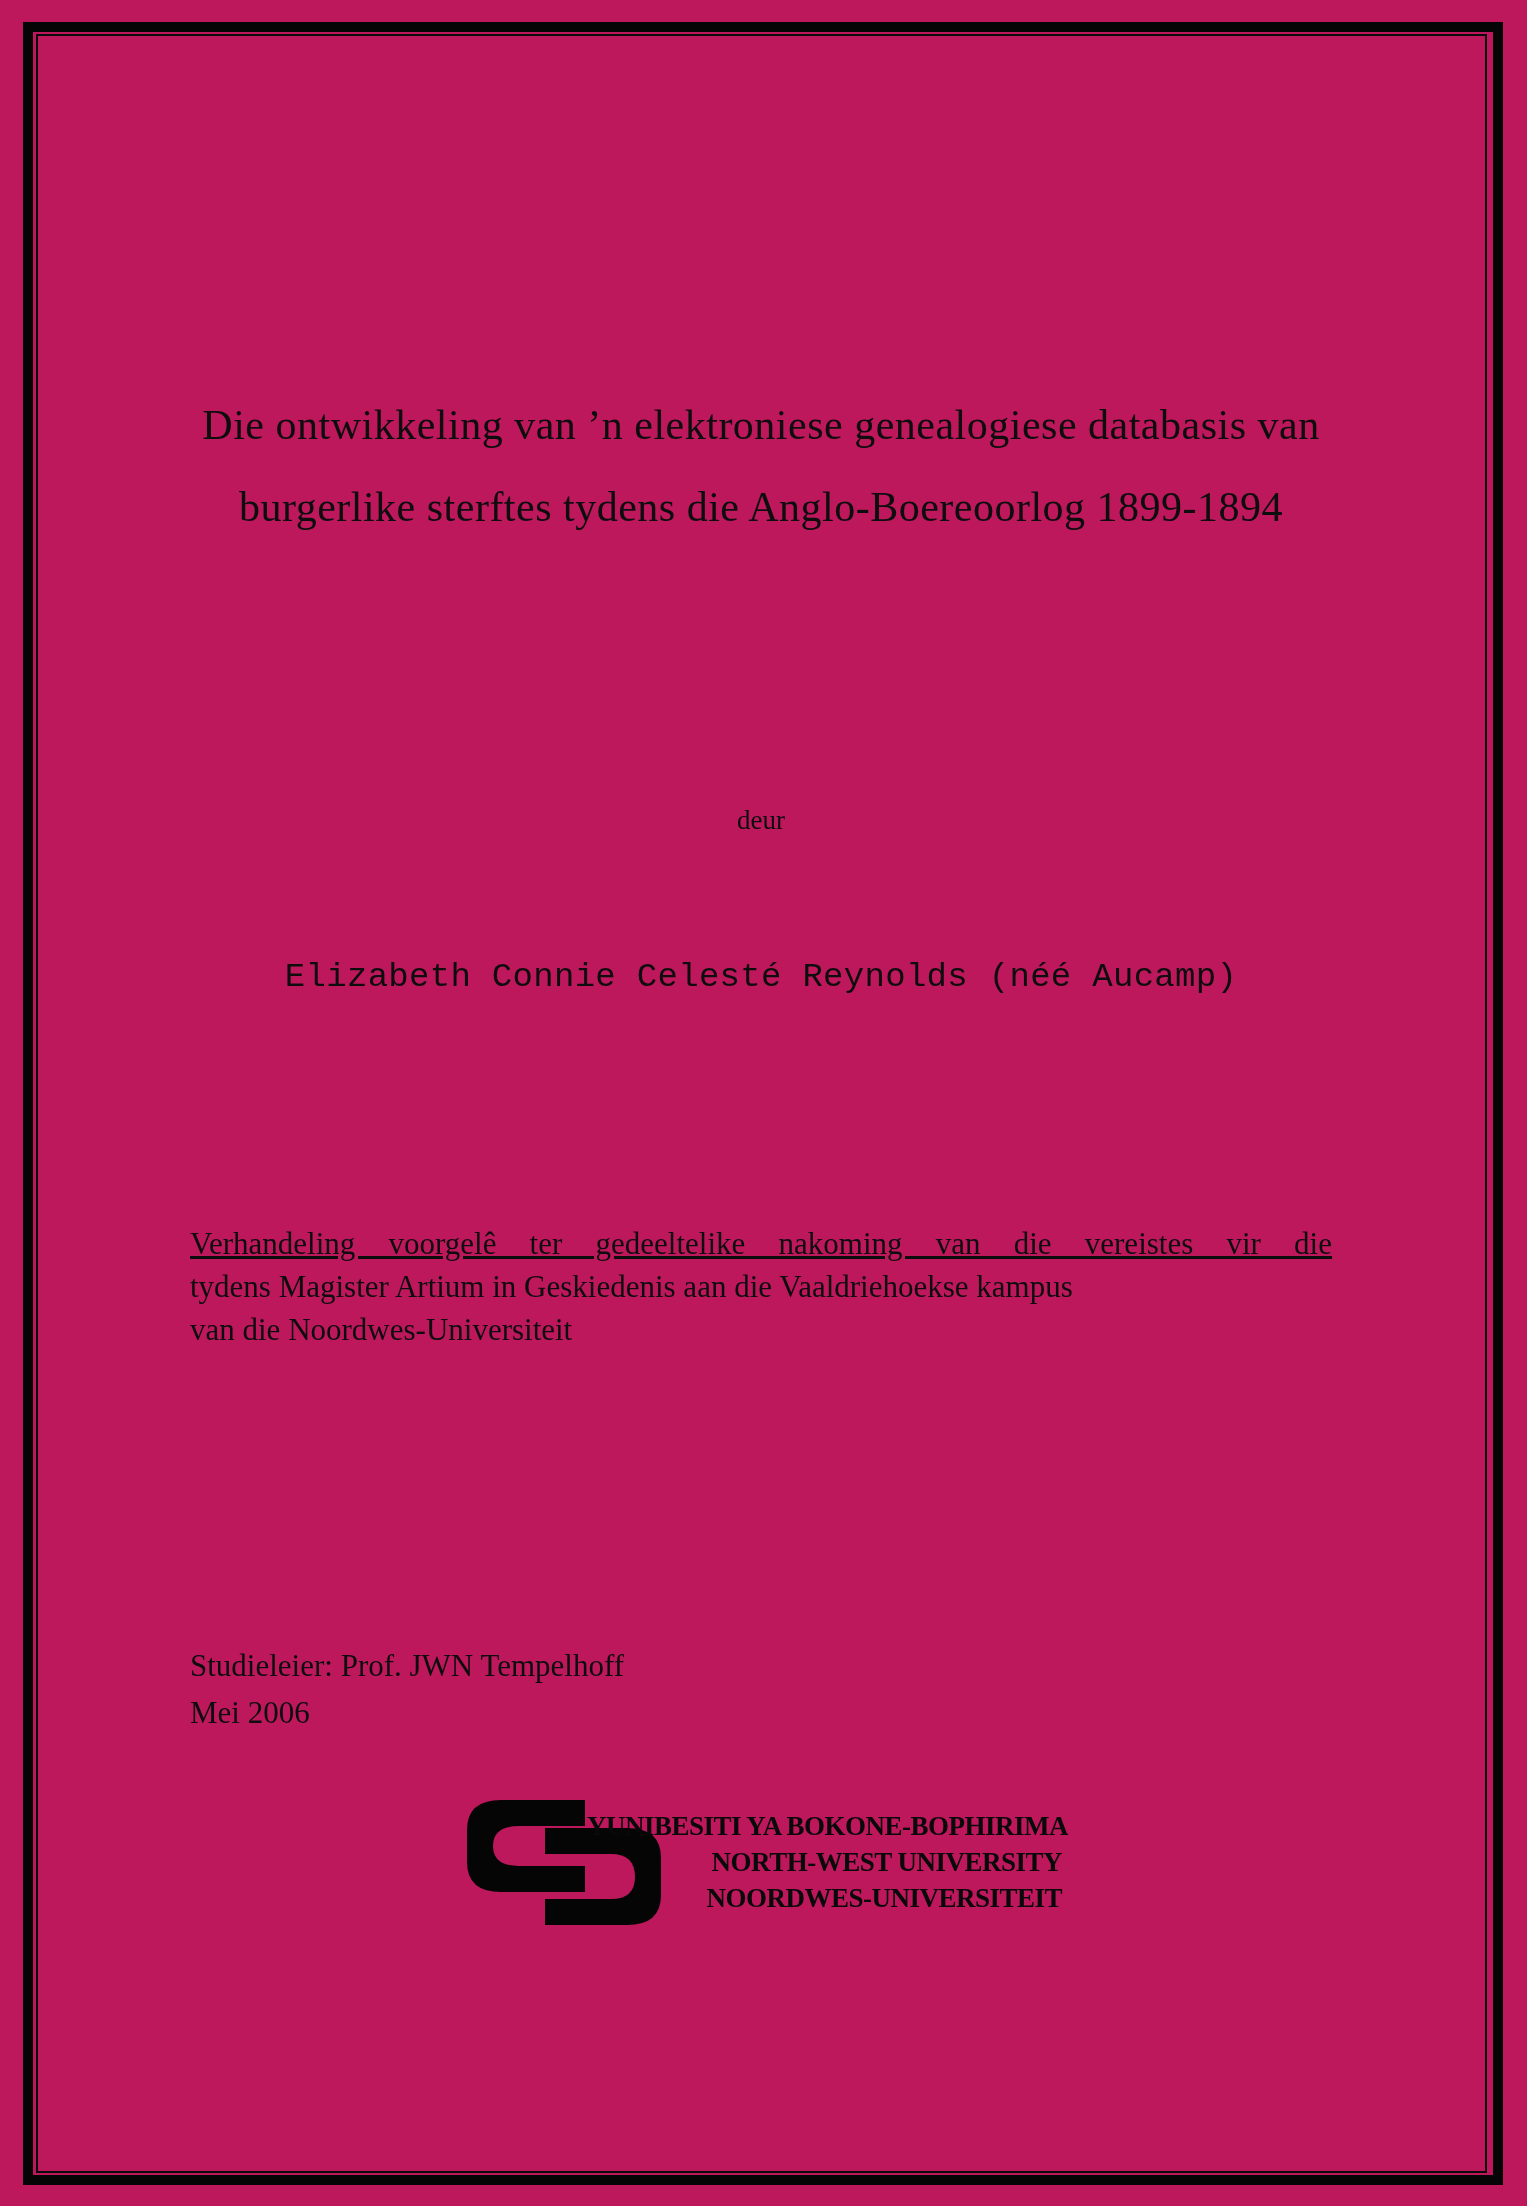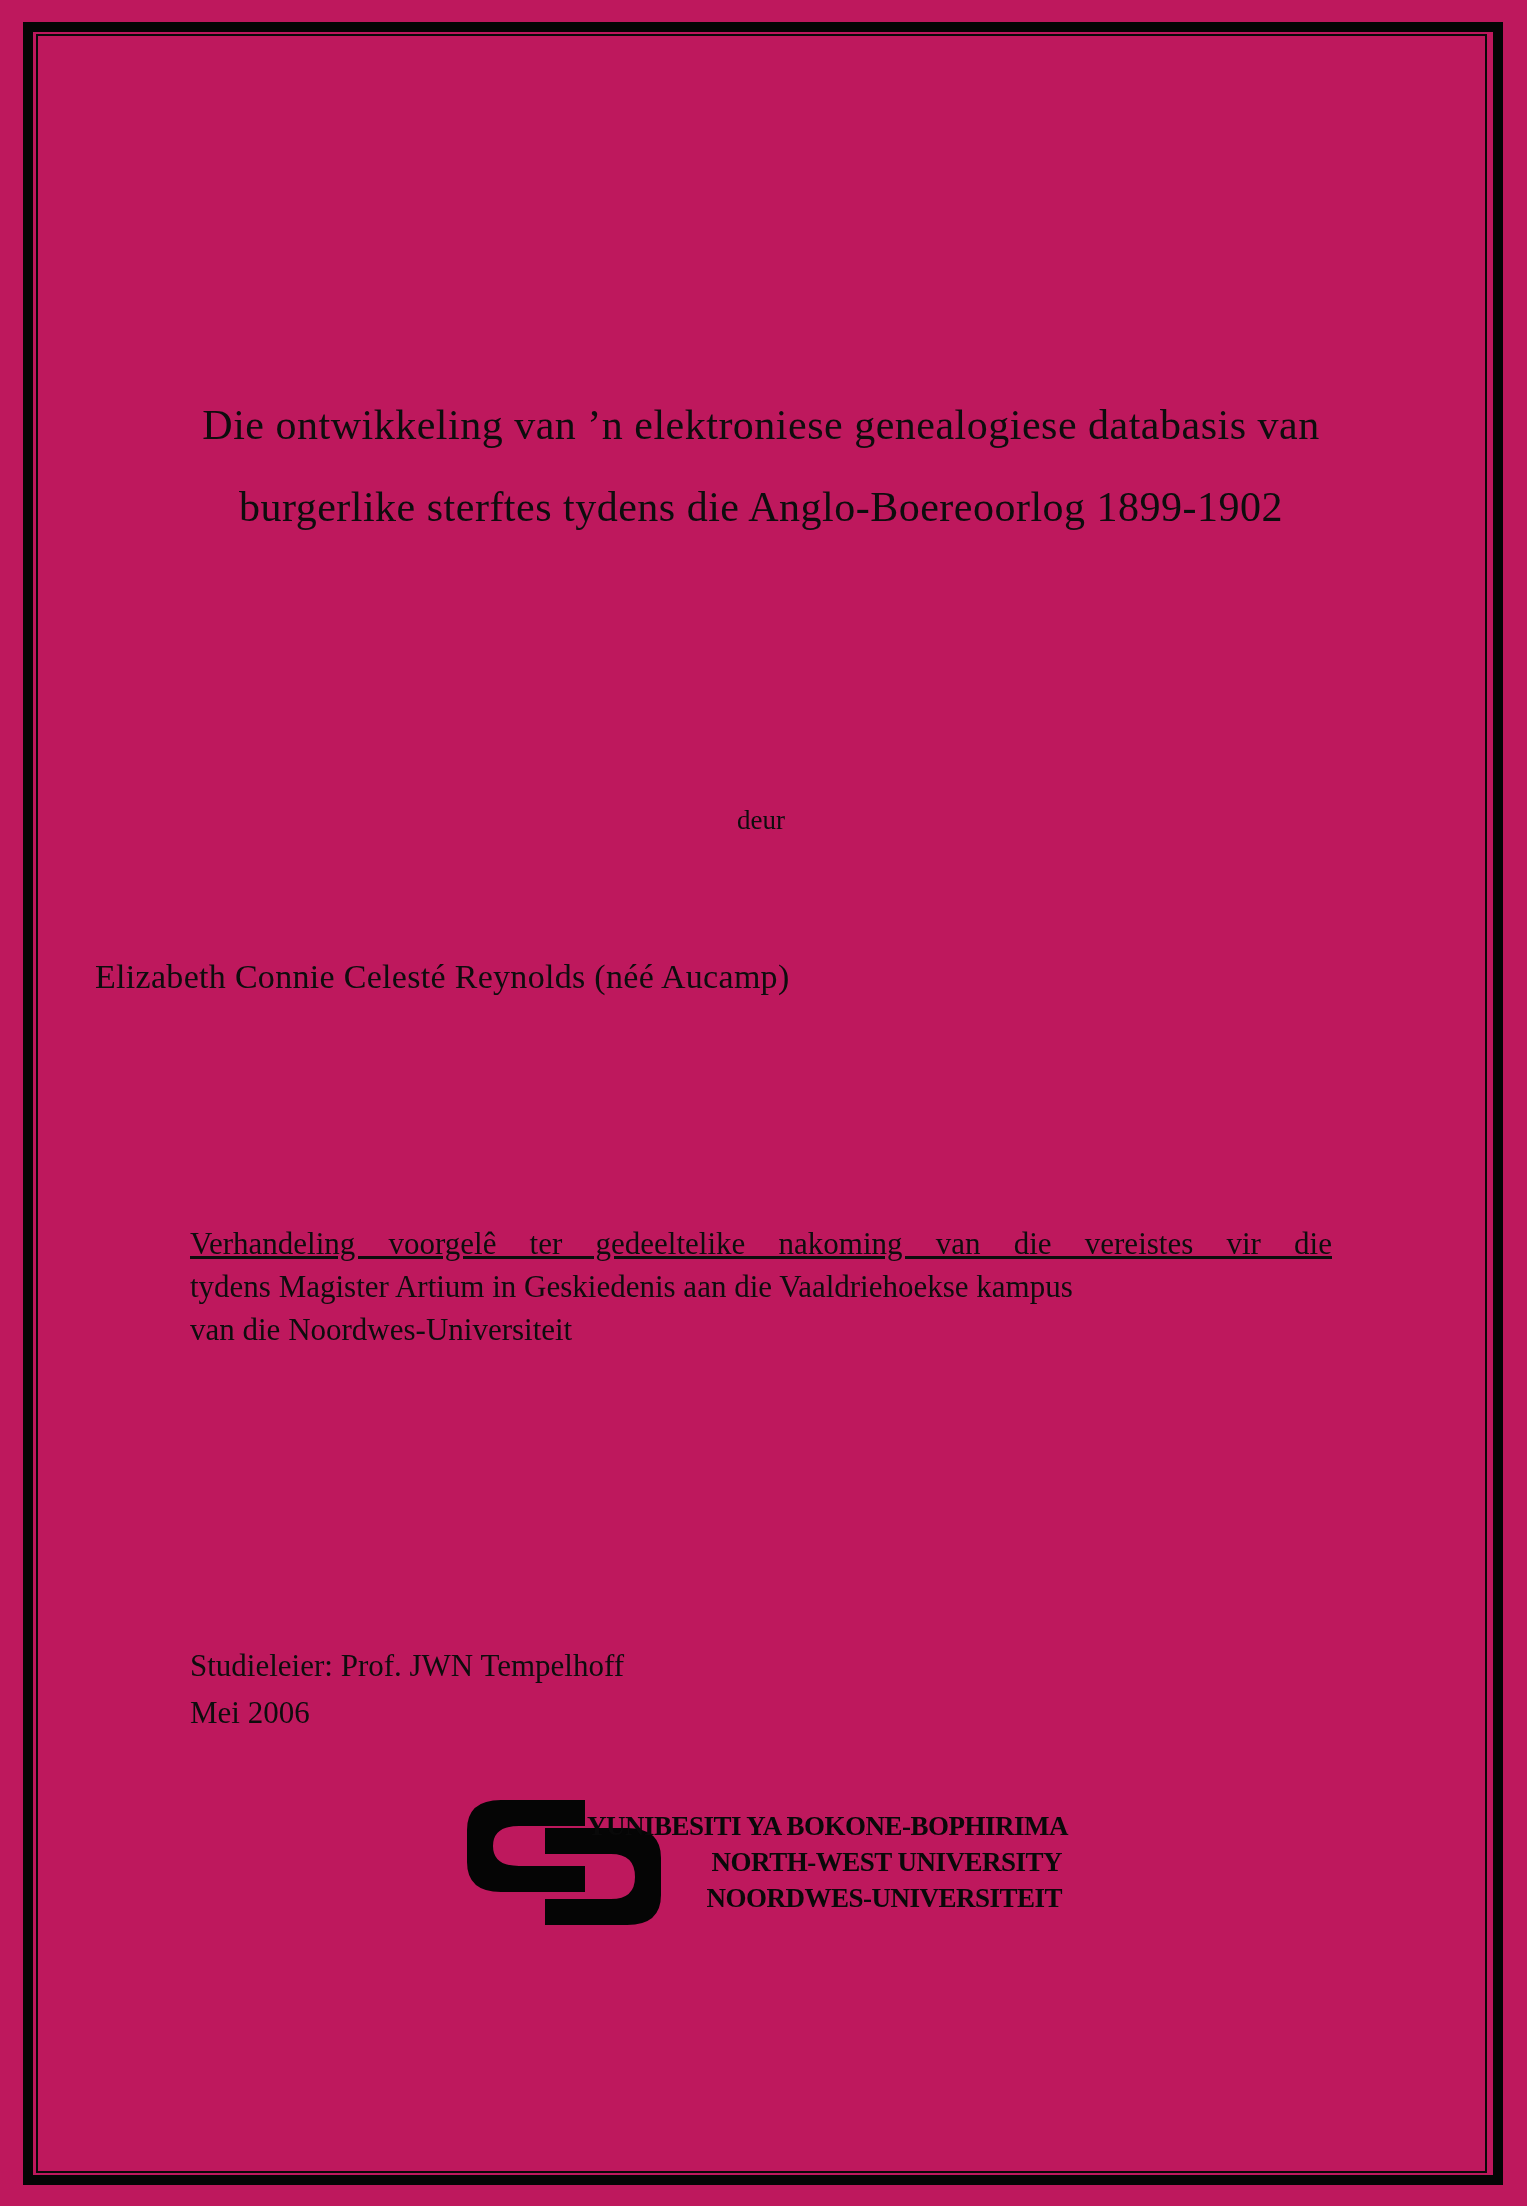--- a/index.html
+++ b/index.html
@@ -52,23 +52,25 @@
     width: 1332px;
     text-align: center;
     font-size: 27px;
     line-height: 40px;
   }
   .author {
     position: absolute;
     left: 95px;
     top: 955px;
     width: 1332px;
+    text-align: center;
     font-size: 34px;
     line-height: 44px;
     letter-spacing: 0.3px;
+    font-family: Liberation Mono, monospace;
   }
   .degree-statement {
     position: absolute;
     left: 190px;
     top: 1222px;
     width: 1142px;
     font-size: 31px;
     line-height: 43px;
   }
   .degree-statement .justified {
@@ -119,21 +121,21 @@
 </head>
 <body>
 
 <div class="page">
 
   <div class="frame-outer"></div>
   <div class="frame-inner"></div>
 
   <div class="thesis-title">
     <span class="line">Die ontwikkeling van ’n elektroniese genealogiese databasis van</span>
-    <span class="line">burgerlike sterftes tydens die Anglo-Boereoorlog 1899-1902</span>
+    <span class="line">burgerlike sterftes tydens die Anglo-Boereoorlog 1899-1894</span>
   </div>
 
   <div class="byline">deur</div>
 
   <div class="author">Elizabeth Connie Celesté Reynolds (néé Aucamp)</div>
 
   <div class="degree-statement">
     <span class="line justified">Verhandeling voorgelê ter gedeeltelike nakoming van die vereistes vir die</span>
     <span class="line"><span>tydens </span><span class="em">Magister Artium</span><span> in Geskiedenis aan die Vaaldriehoekse kampus</span></span>
     <span class="line">van die Noordwes-Universiteit</span>

